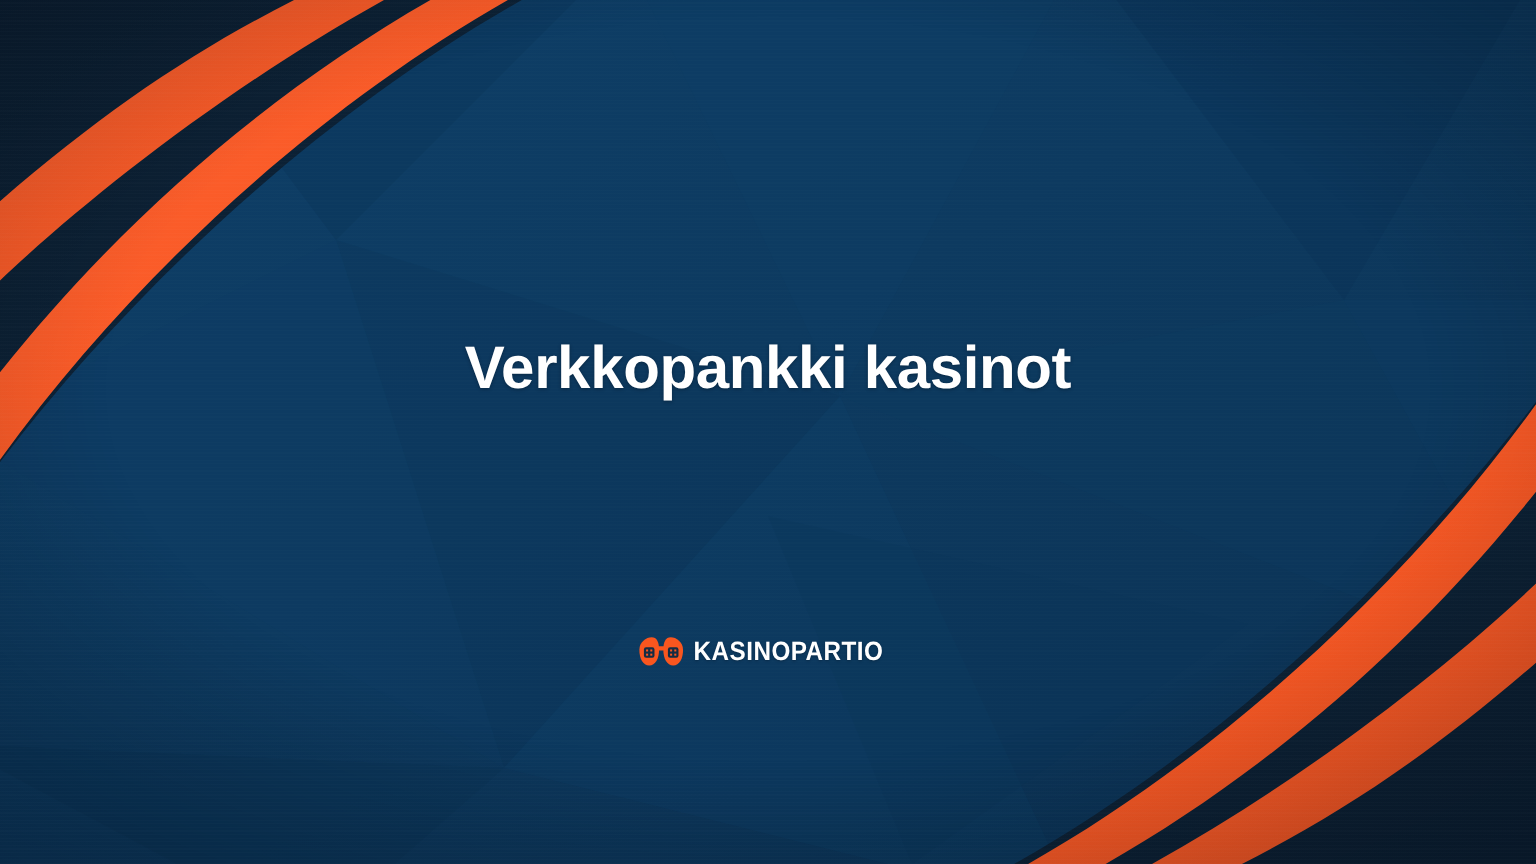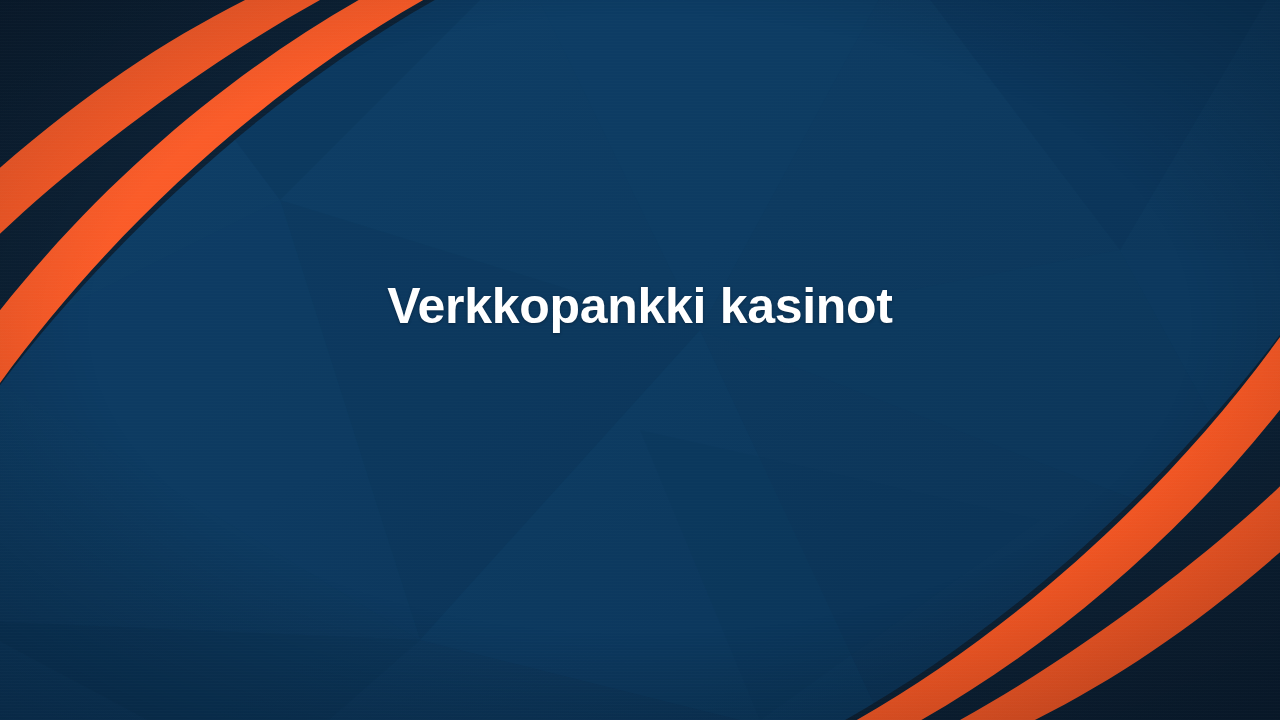--- a/index.html
+++ b/index.html
@@ -182,15 +182,40 @@
   </svg>
 
   <div class="grain"></div>
 
   <div class="content">
 
     <div class="headline-block">
       <h1 class="title">Verkkopankki kasinot</h1>
     </div>
 
+    <div class="logo">
+      <svg class="logo-mark" viewBox="0 0 40 28" aria-hidden="true">
+
+        <rect x="15.5" y="9.5" width="9" height="3.6" rx="1.2" fill="#f9561f"></rect>
+
+        <path d="M12 2 C16.5 2 18.2 6 18.2 12.5 C18.2 20 15.2 25.6 10 25.6
+                 C4.8 25.6 1.8 20 1.8 12.5 C1.8 6 7.5 2 12 2 Z" fill="#f9561f"></path>
+
+        <path d="M28 2 C32.5 2 38.2 6 38.2 12.5 C38.2 20 35.2 25.6 30 25.6
+                 C24.8 25.6 21.8 20 21.8 12.5 C21.8 6 23.5 2 28 2 Z" fill="#f9561f"></path>
+
+        <rect x="5.6" y="10.4" width="8.8" height="8.8" rx="1.8" fill="#142c44"></rect>
+        <rect x="7.4" y="12.2" width="1.7" height="1.7" fill="#f9561f"></rect>
+        <rect x="10.9" y="12.2" width="1.7" height="1.7" fill="#f9561f"></rect>
+        <rect x="7.4" y="15.7" width="1.7" height="1.7" fill="#f9561f"></rect>
+        <rect x="10.9" y="15.7" width="1.7" height="1.7" fill="#f9561f"></rect>
+
+        <rect x="25.6" y="10.4" width="8.8" height="8.8" rx="1.8" fill="#142c44"></rect>
+        <rect x="27.4" y="12.2" width="1.7" height="1.7" fill="#f9561f"></rect>
+        <rect x="30.9" y="12.2" width="1.7" height="1.7" fill="#f9561f"></rect>
+        <rect x="27.4" y="15.7" width="1.7" height="1.7" fill="#f9561f"></rect>
+        <rect x="30.9" y="15.7" width="1.7" height="1.7" fill="#f9561f"></rect>
+      </svg>
+      <span class="logo-word">KASINOPARTIO</span>
+    </div>
 
   </div>
 </div>
 
 </body></html>

